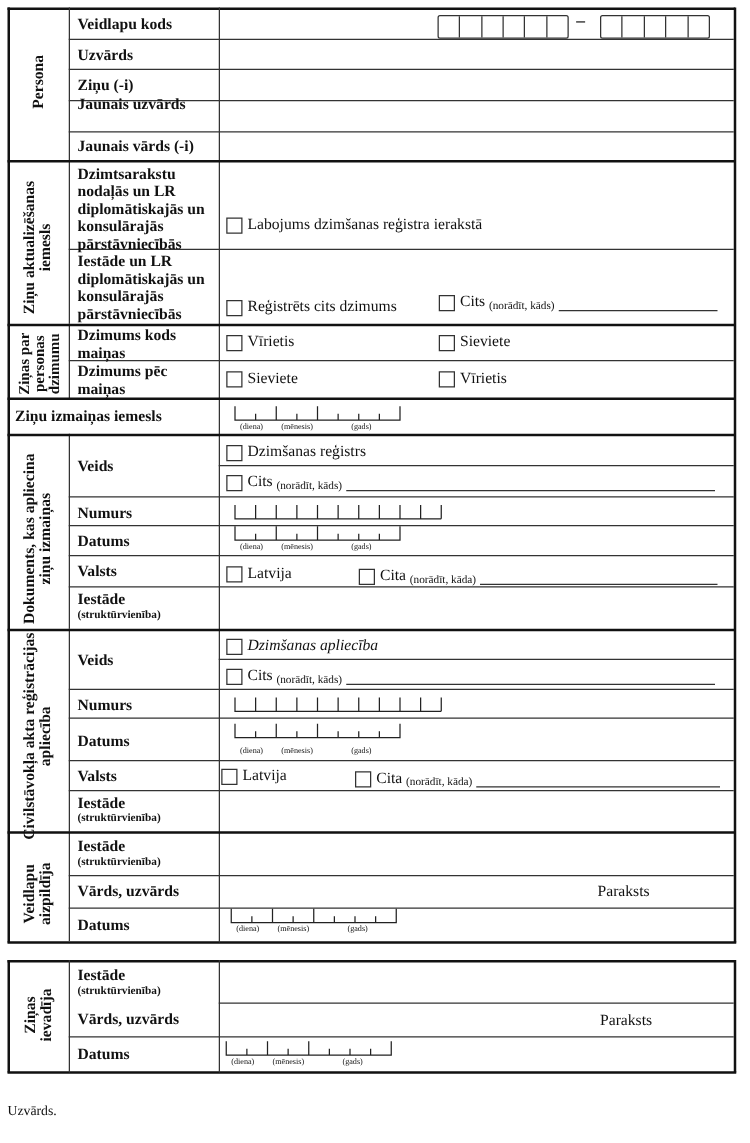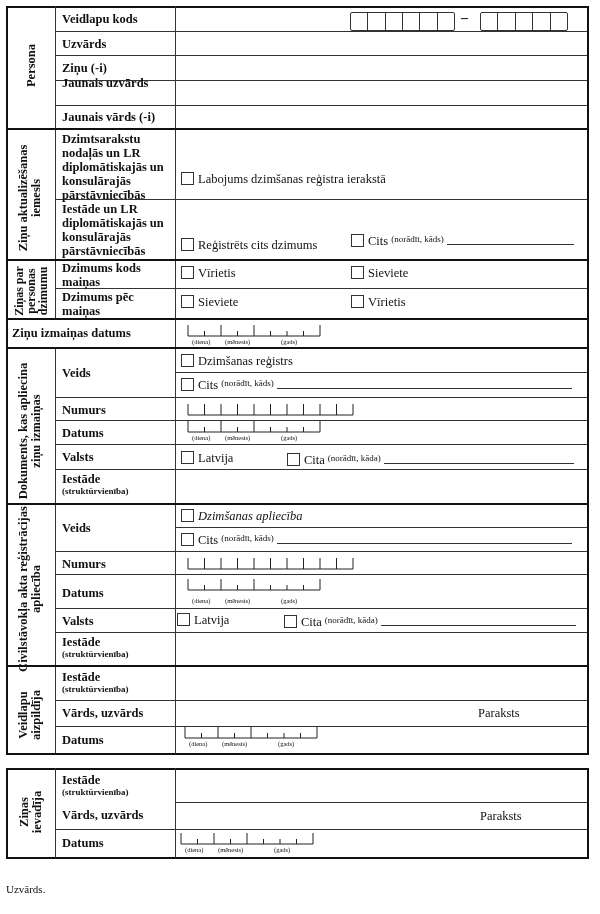--- a/index.html
+++ b/index.html
@@ -4,21 +4,21 @@
 <style>
   html, body { margin: 0; padding: 0; background: #fff; }
   body { width: 600px; height: 914px; position: relative; font-family: "Liberation Serif", serif; color: #111; overflow: hidden; }
   .abs { position: absolute; }
   .hl { position: absolute; height: 0; border-top: 1px solid #333; }
   .vl { position: absolute; width: 0; border-left: 1px solid #333; }
   .thick { border-width: 2px !important; border-color: #111 !important; }
   .lbl { position: absolute; font-weight: bold; font-size: 12.5px; line-height: 14px; }
   .sub { display: block; font-size: 9px; font-weight: bold; line-height: 11px; }
   .rot { position: absolute; transform-origin: center; transform: rotate(-90deg); font-weight: bold; font-size: 12.5px; text-align: center; line-height: 13px; white-space: nowrap; }
-  .opt { position: absolute; font-size: 12.5px; display: flex; align-items: flex-start; white-space: nowrap; }
+  .opt { position: absolute; font-size: 12.5px; display: flex; align-items: flex-end; white-space: nowrap; }
   .cb { display: inline-block; width: 11px; height: 11px; border: 1px solid #333; margin-right: 4px; background: #fff; }
   .opt .note { font-size: 9px; margin-left: 3px; }
   .fill { display: inline-block; border-bottom: 1px solid #333; height: 10px; margin-left: 3px; }
   .pk-box { position: absolute; height: 17px; border: 1px solid #333; border-radius: 2px; display: flex; }
   .pk-box span { flex: 1; border-right: 1px solid #333; }
   .pk-box span:last-child { border-right: none; }
   .date { position: absolute; }
   .date svg { display: block; }
   .date-labels { position: absolute; left: 0; font-size: 6.5px; white-space: nowrap; }
   .date-labels span { position: absolute; }
@@ -146,21 +146,21 @@
   </div>
   <div class="opt" style="left:181px;top:295px;">
     <span class="cb"></span>
     <span>Sieviete</span>
   </div>
   <div class="opt" style="left:351px;top:295px;">
     <span class="cb"></span>
     <span>Vīrietis</span>
   </div>
 
-  <div class="lbl" style="left:12px;top:326px;">Ziņu izmaiņas datums</div>
+  <div class="lbl" style="left:12px;top:326px;">Ziņu izmaiņas iemesls</div>
   <div class="date" style="left:187px;top:324px;">
       <svg width="134" height="14">
         <path d="M1 1 V12 H133 V1 M17.5 7 V12 M34 1 V12 M50.5 7 V12 M67 1 V12 M83.5 7 V12 M100 7 V12 M116.5 7 V12" stroke="#222" fill="none" stroke-width="1"></path>
       </svg>
       <div class="date-labels" style="top: 14px;">
         <span style="left: 5px;">(diena)</span>
         <span style="left: 38px;">(mēnesis)</span>
         <span style="left: 94px;">(gads)</span>
       </div>
     </div>

